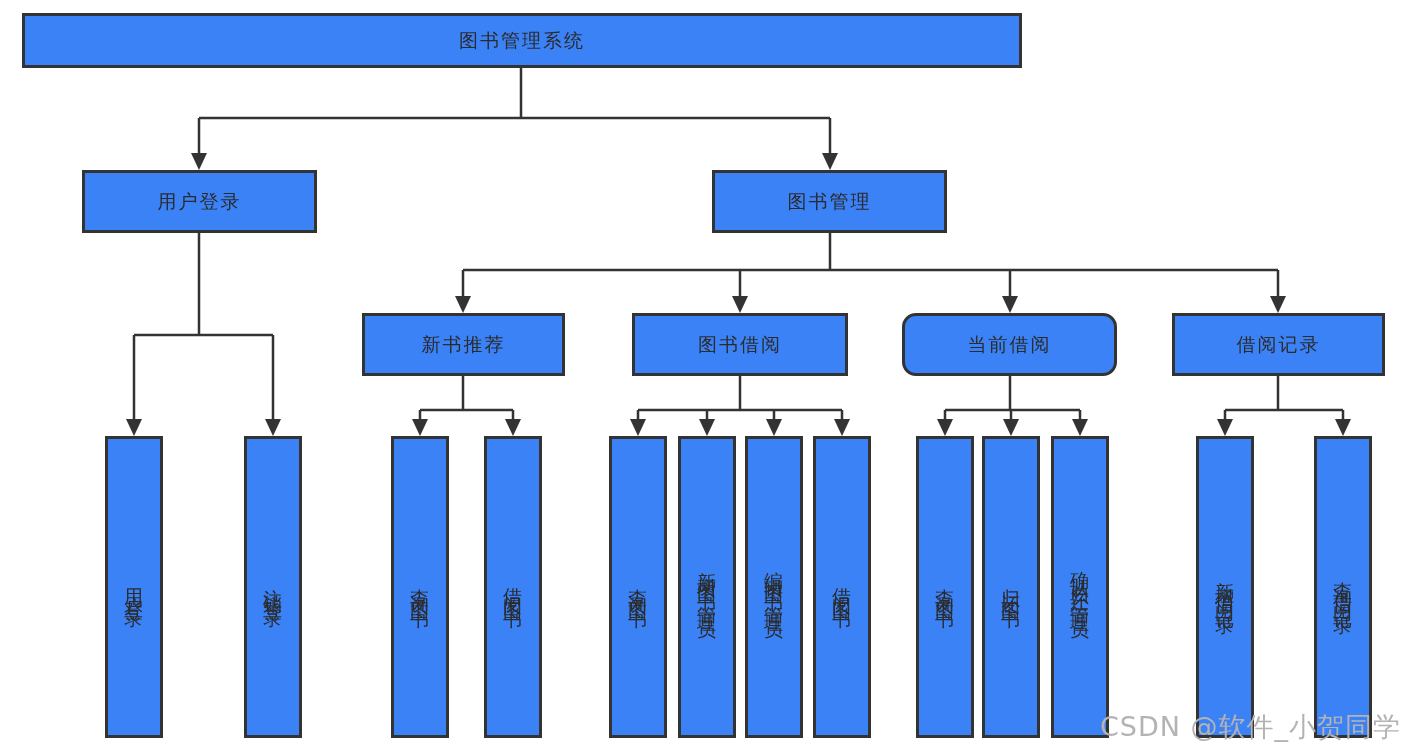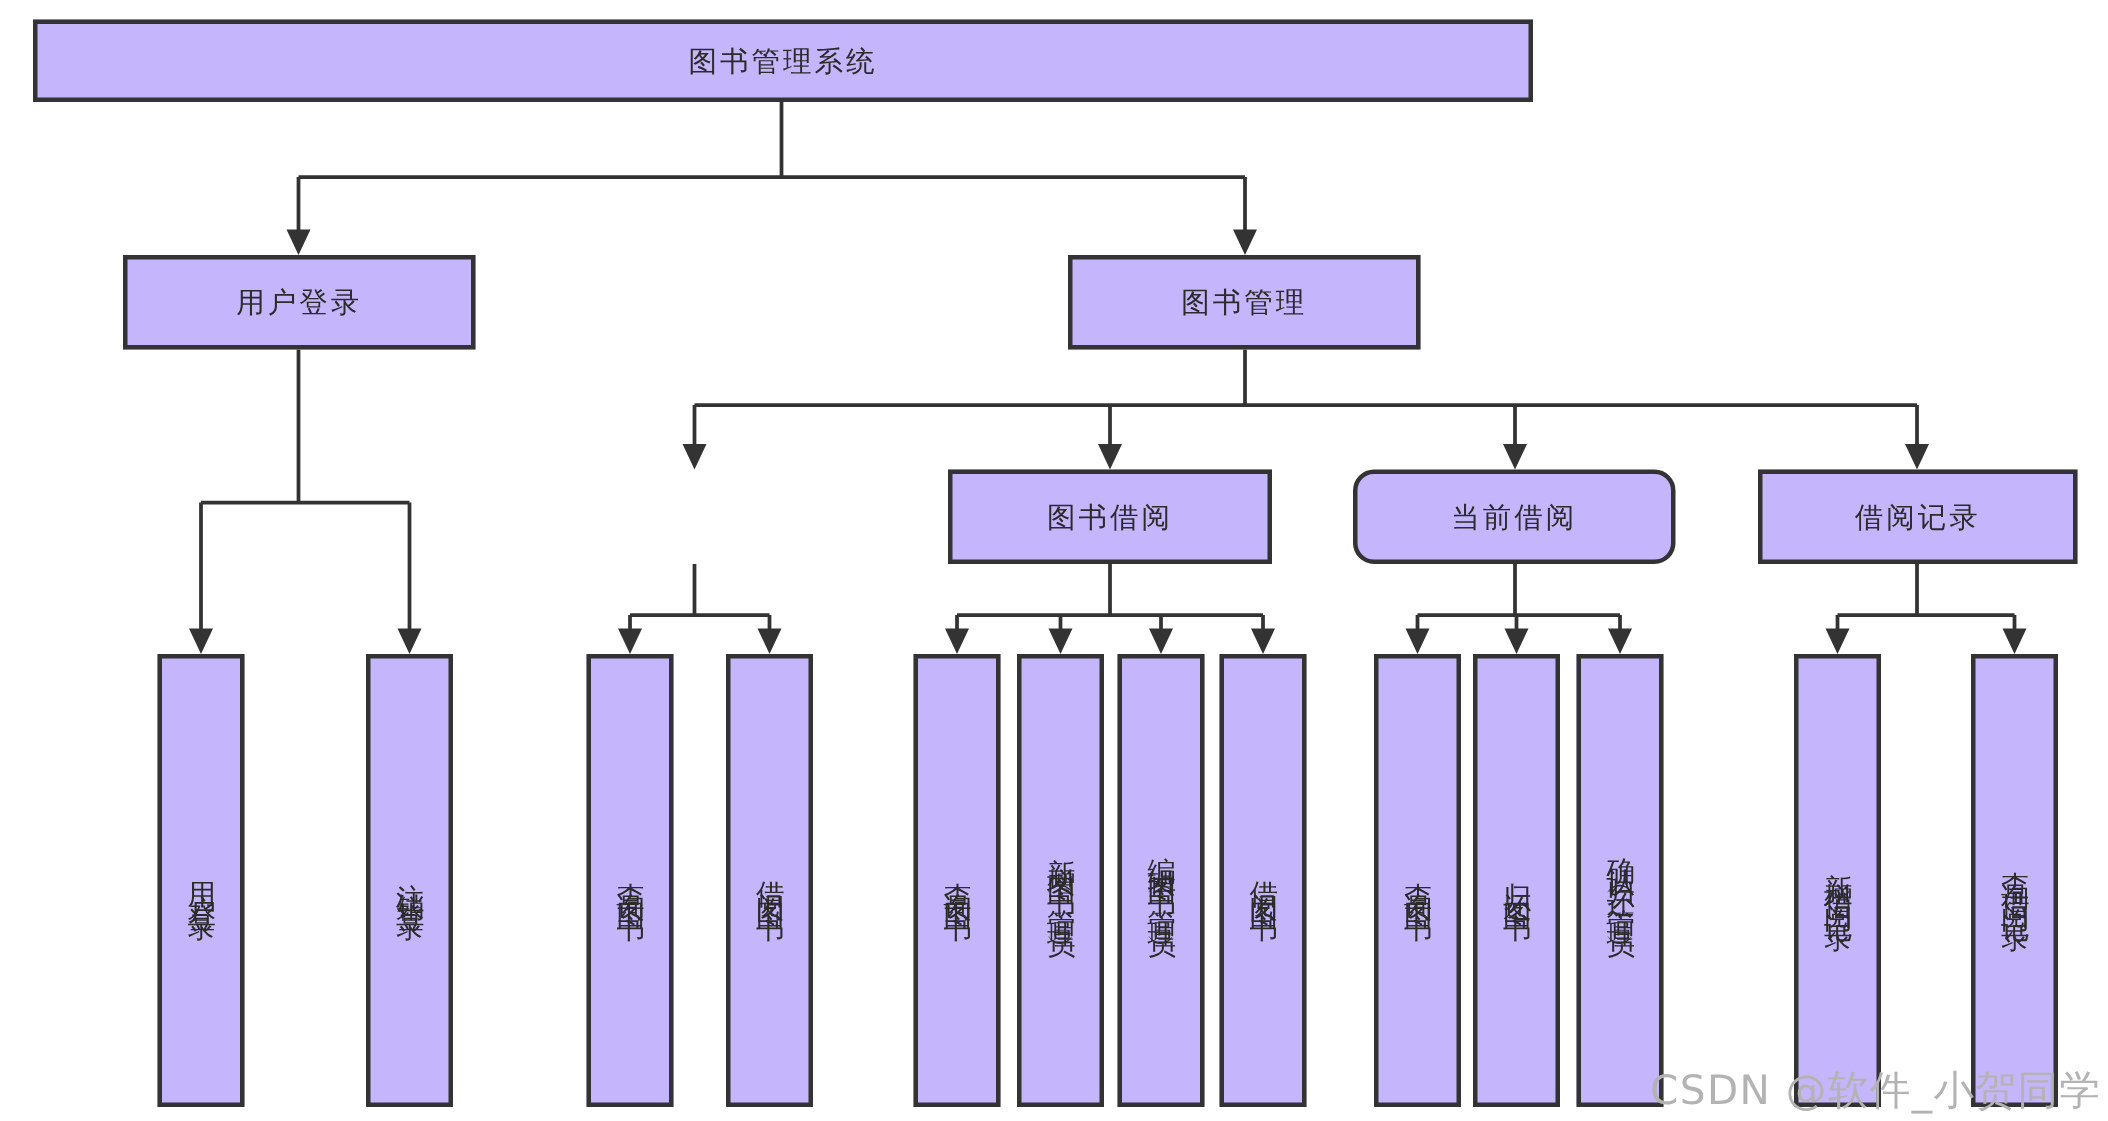--- a/index.html
+++ b/index.html
@@ -2,21 +2,21 @@
 <html><head>
 <meta charset="utf-8">
 <style>
   html,body{margin:0;padding:0;background:#ffffff;}
   #stage{
     position:relative;width:1405px;height:747px;background:#ffffff;
     font-family:"DejaVu Sans","Liberation Sans",sans-serif;overflow:hidden;
   }
   #connectors{position:absolute;left:0;top:0;z-index:1;}
   .box{
-    position:absolute;box-sizing:border-box;border:3px solid #333333;background:#c4b5fd;
+    position:absolute;box-sizing:border-box;border:3px solid #333333;background:#3b82f6;
     display:flex;align-items:center;justify-content:center;
     color:#2b2b2b;font-size:19px;letter-spacing:2px;z-index:2;
   }
   .leaf .vtext{
     writing-mode:vertical-rl;text-orientation:mixed;
     letter-spacing:7px;line-height:1.1;white-space:nowrap;
   }
   #watermark{
     position:absolute;right:4px;bottom:2px;z-index:5;
     color:#b3b3b3;font-size:27px;letter-spacing:1px;
@@ -64,20 +64,23 @@
     <span>图书管理系统</span>
   </div>
 
   <div class="box" style="left:82px;top:170px;width:235px;height:63px;">
     <span>用户登录</span>
   </div>
   <div class="box" style="left:712px;top:170px;width:235px;height:63px;">
     <span>图书管理</span>
   </div>
 
+  <div class="box" style="left:362px;top:313px;width:203px;height:63px;">
+    <span>新书推荐</span>
+  </div>
   <div class="box" style="left:632px;top:313px;width:216px;height:63px;">
     <span>图书借阅</span>
   </div>
   <div class="box" style="left:902px;top:313px;width:215px;height:63px;border-radius:14px;">
     <span>当前借阅</span>
   </div>
   <div class="box" style="left:1172px;top:313px;width:213px;height:63px;">
     <span>借阅记录</span>
   </div>
 

